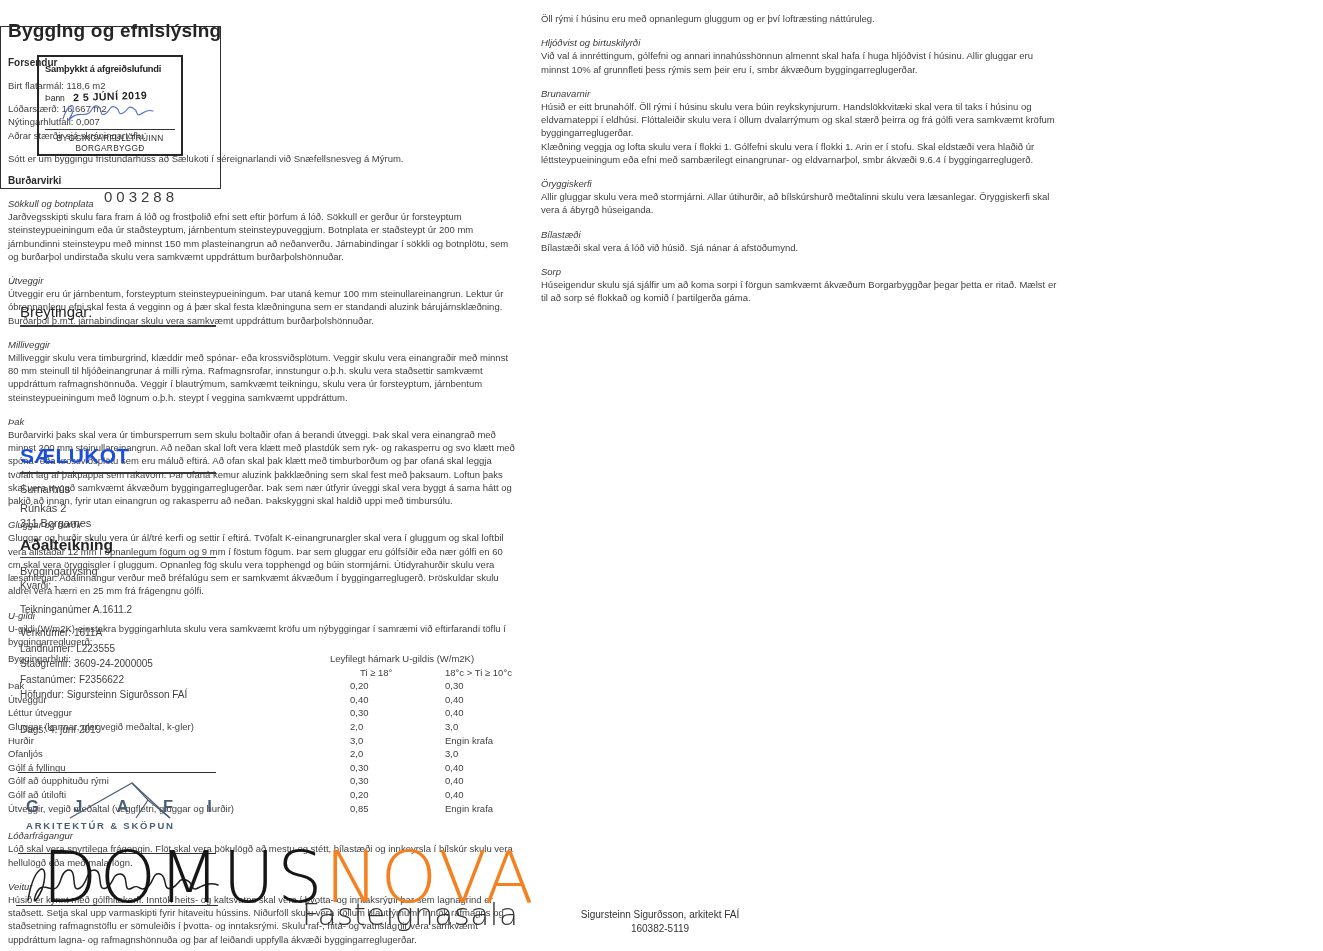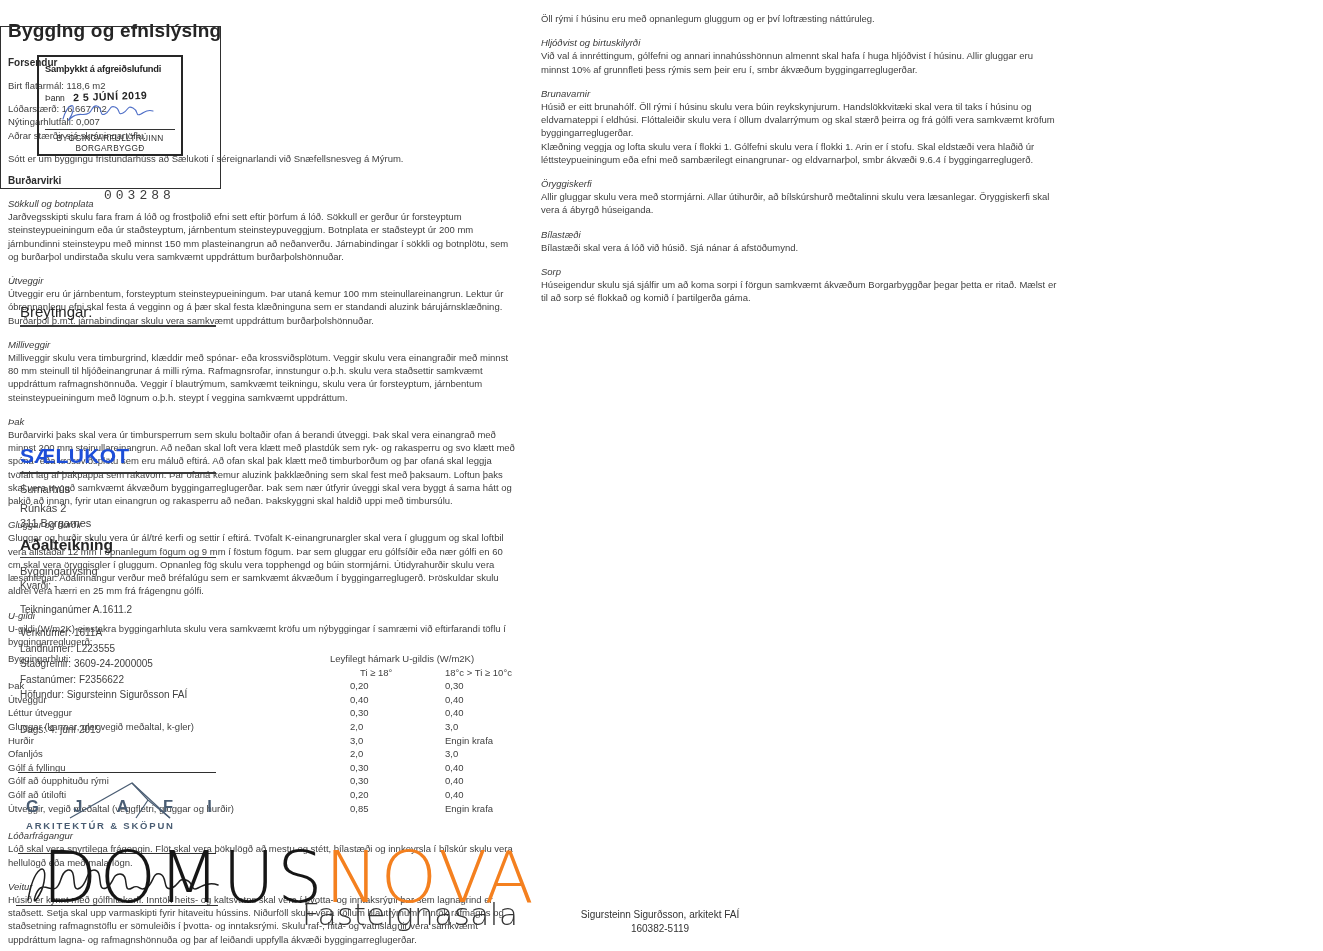--- a/index.html
+++ b/index.html
@@ -30,22 +30,22 @@
   
   .stamp-outer{position:absolute;left:0;top:26px;width:219px;height:161px;border:1.5px solid #2f2f2f;}
   .stamp-inner{position:absolute;left:36px;top:28px;width:142px;height:97px;border:2px solid #262626;color:#222;}
   .stamp-title{position:absolute;left:6px;top:7px;font-size:9.3px;font-weight:bold;white-space:nowrap;letter-spacing:-0.2px;}
   .stamp-thann{position:absolute;left:6px;top:36px;font-size:8.5px;}
   .stamp-date{position:absolute;left:34px;top:33px;font-size:10.5px;font-weight:bold;letter-spacing:0.5px;transform:rotate(-2deg);white-space:nowrap;}
   .stamp-sig{position:absolute;left:20px;top:42px;}
   .stamp-line{position:absolute;left:6px;right:6px;top:72px;border-top:1px solid #333;}
   .stamp-office{position:absolute;left:0;right:0;top:76px;text-align:center;font-size:8.3px;letter-spacing:0.3px;color:#2e2e2e;white-space:nowrap;}
   .stamp-muni{position:absolute;left:0;right:0;top:86px;text-align:center;font-size:8.3px;letter-spacing:0.3px;color:#2e2e2e;}
-  .serial{position:absolute;left:104px;top:188px;font-family:Liberation Mono, monospace;
-          font-size:13px;letter-spacing:4px;color:#3c3c3c;}
+  .serial{position:absolute;left:104px;top:188px;font-family:Liberation Sans, sans-serif;
+          font-size:15px;letter-spacing:4px;color:#3c3c3c;}
 
   .breytingar{position:absolute;left:20px;top:303px;width:196px;}
   .breytingar .t{font-size:15px;font-weight:normal;color:#242424;}
   .breytingar .rule{border-top:2px solid #3a3a3a;margin-top:5px;}
 
   .project{position:absolute;left:20px;top:444px;width:196px;}
   .project .name{font-size:21px;font-weight:bold;color:#1d4ed8;letter-spacing:0.3px;}
   .project .rule{border-top:2px solid #3a3a3a;margin-top:4px;}
   .project .type{font-size:11px;margin-top:9px;}
   .project .addr{font-size:11px;margin-top:7px;}

